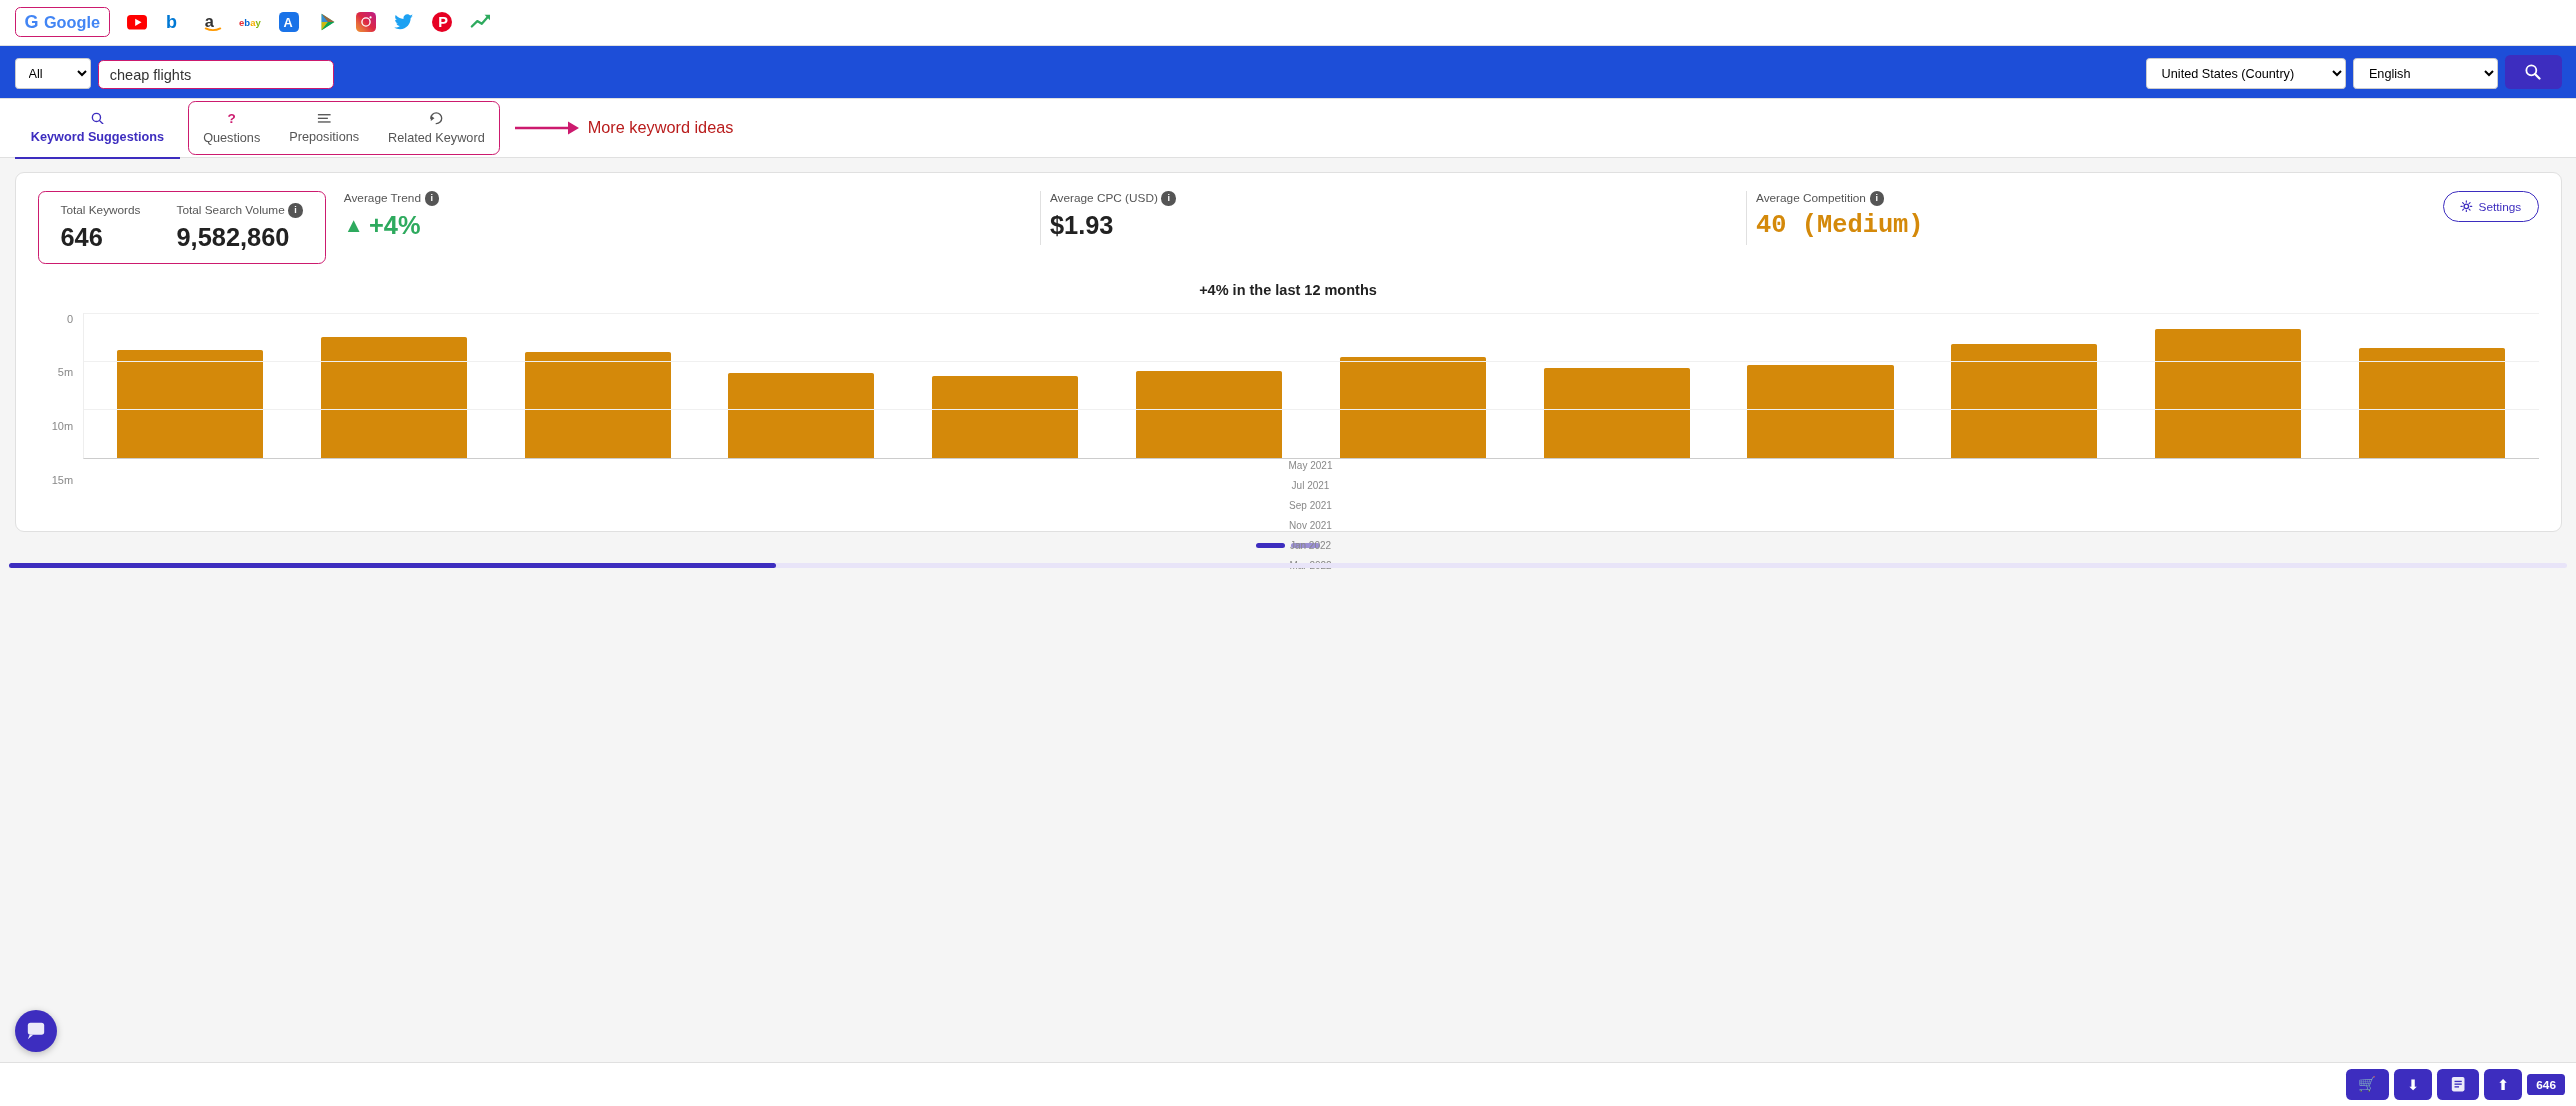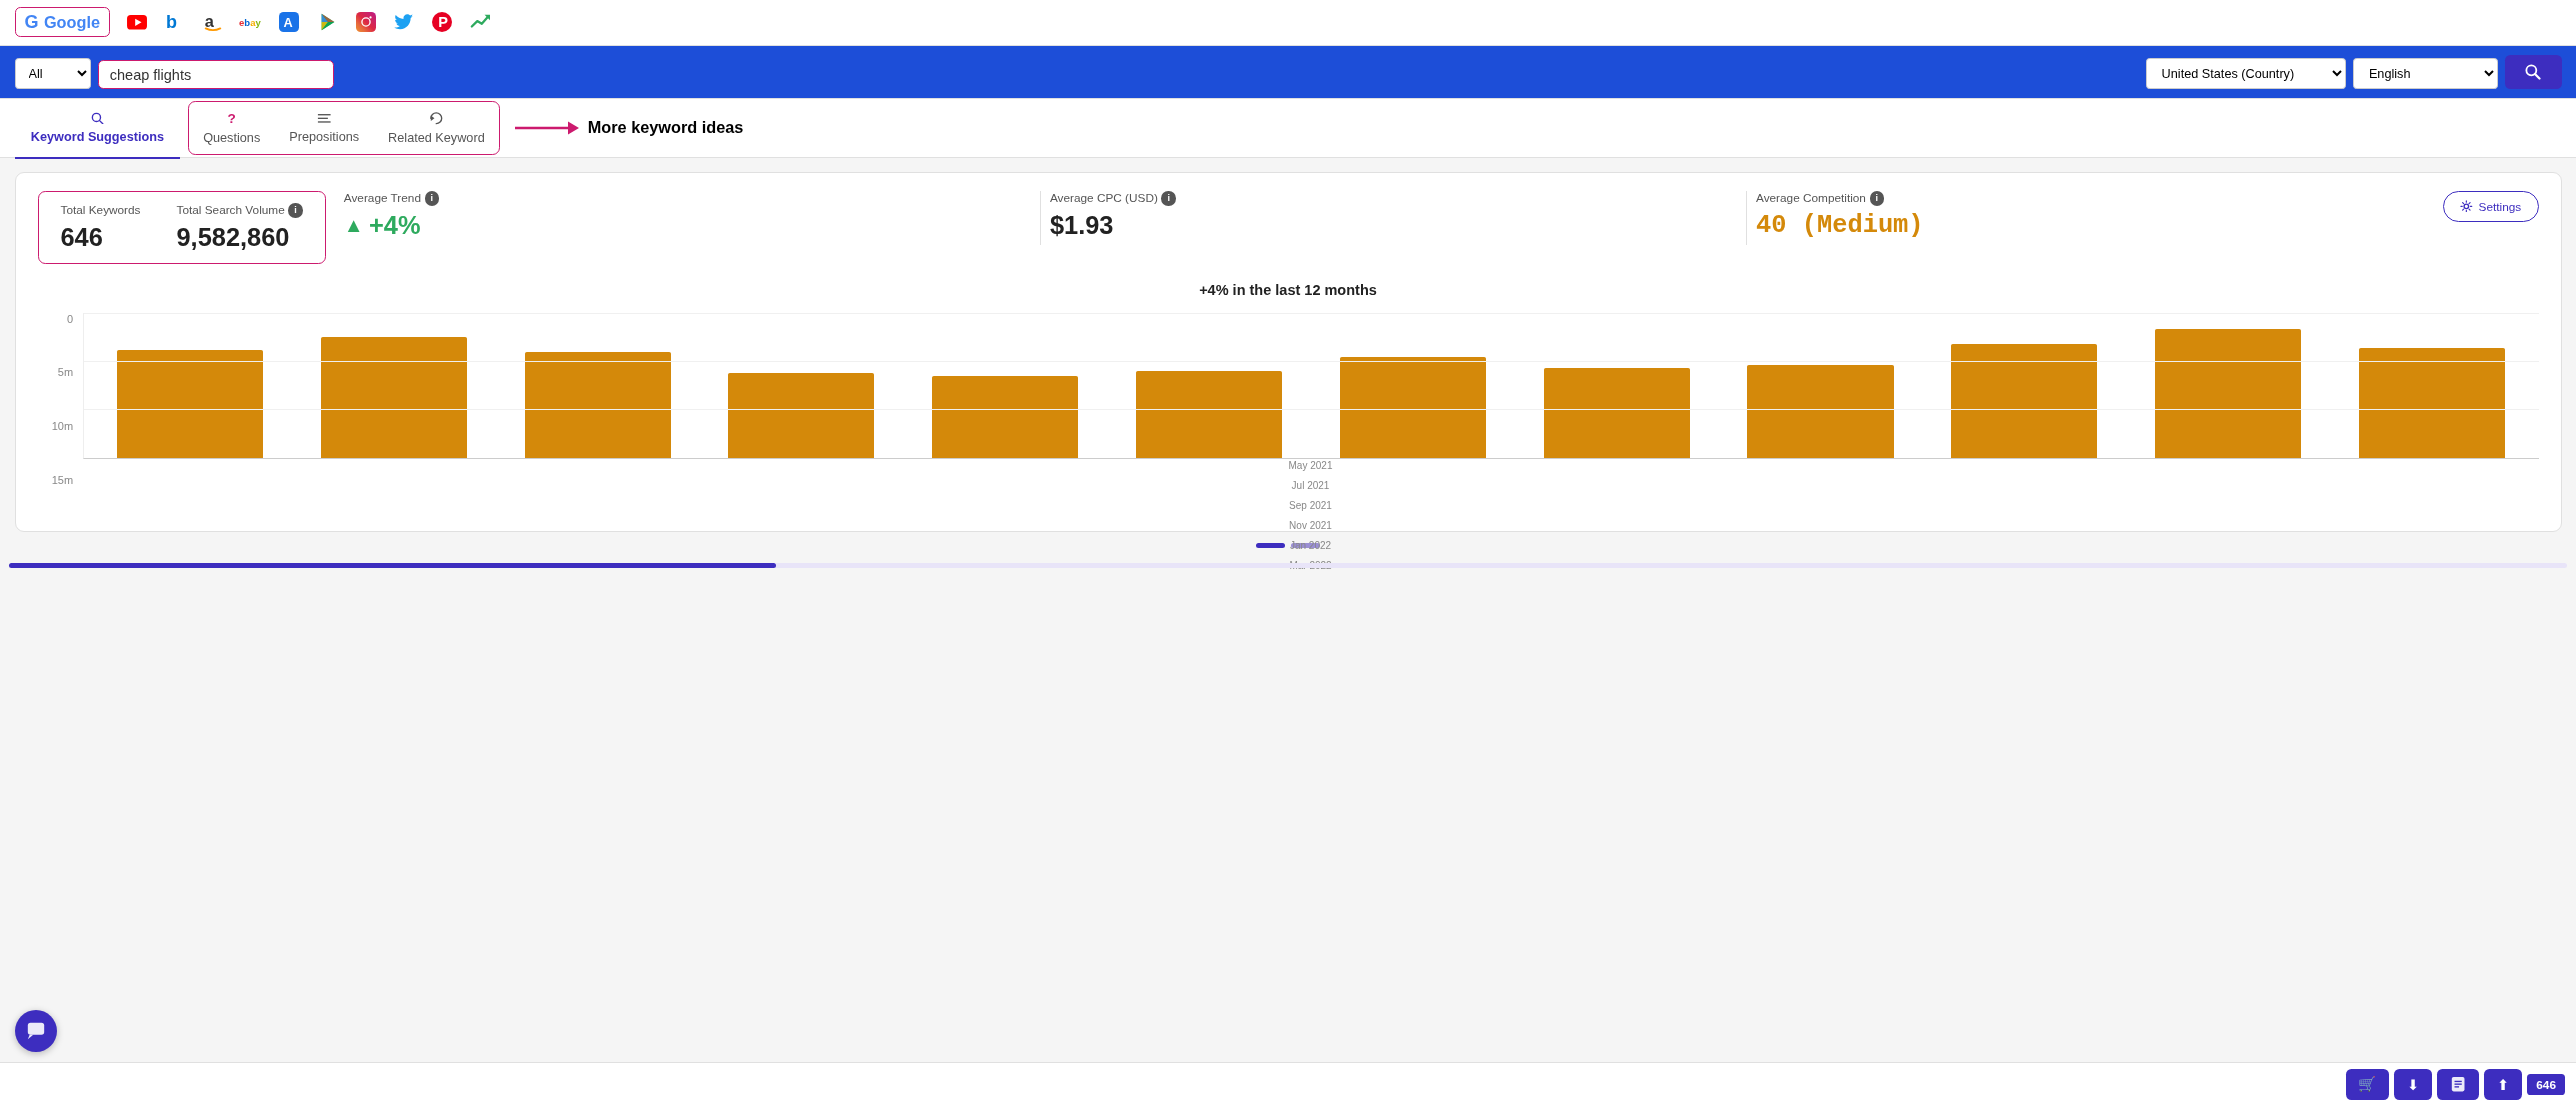--- a/index.html
+++ b/index.html
@@ -160,23 +160,23 @@
     }
     .tabs-group-box .tab-item:first-child { border-radius: 5.4px 0 0 5.4px; }
     .tabs-group-box .tab-item:last-child { border-radius: 0 5.4px 5.4px 0; }
     .more-ideas-arrow {
       display: flex;
       align-items: center;
       gap: 9px;
       margin-left: 14.5px;
     }
     .more-ideas-text {
-      color: #000000;
+      color: #b91c1c;
       font-size: 16.3px;
-      font-weight: bold;
+      font-weight: normal;
     }
 
     
     .main-content {
       padding: 14.5px;
     }
     .stats-card {
       background: #fff;
       border-radius: 9px;
       border: 0.9px solid #e0e0e0;

